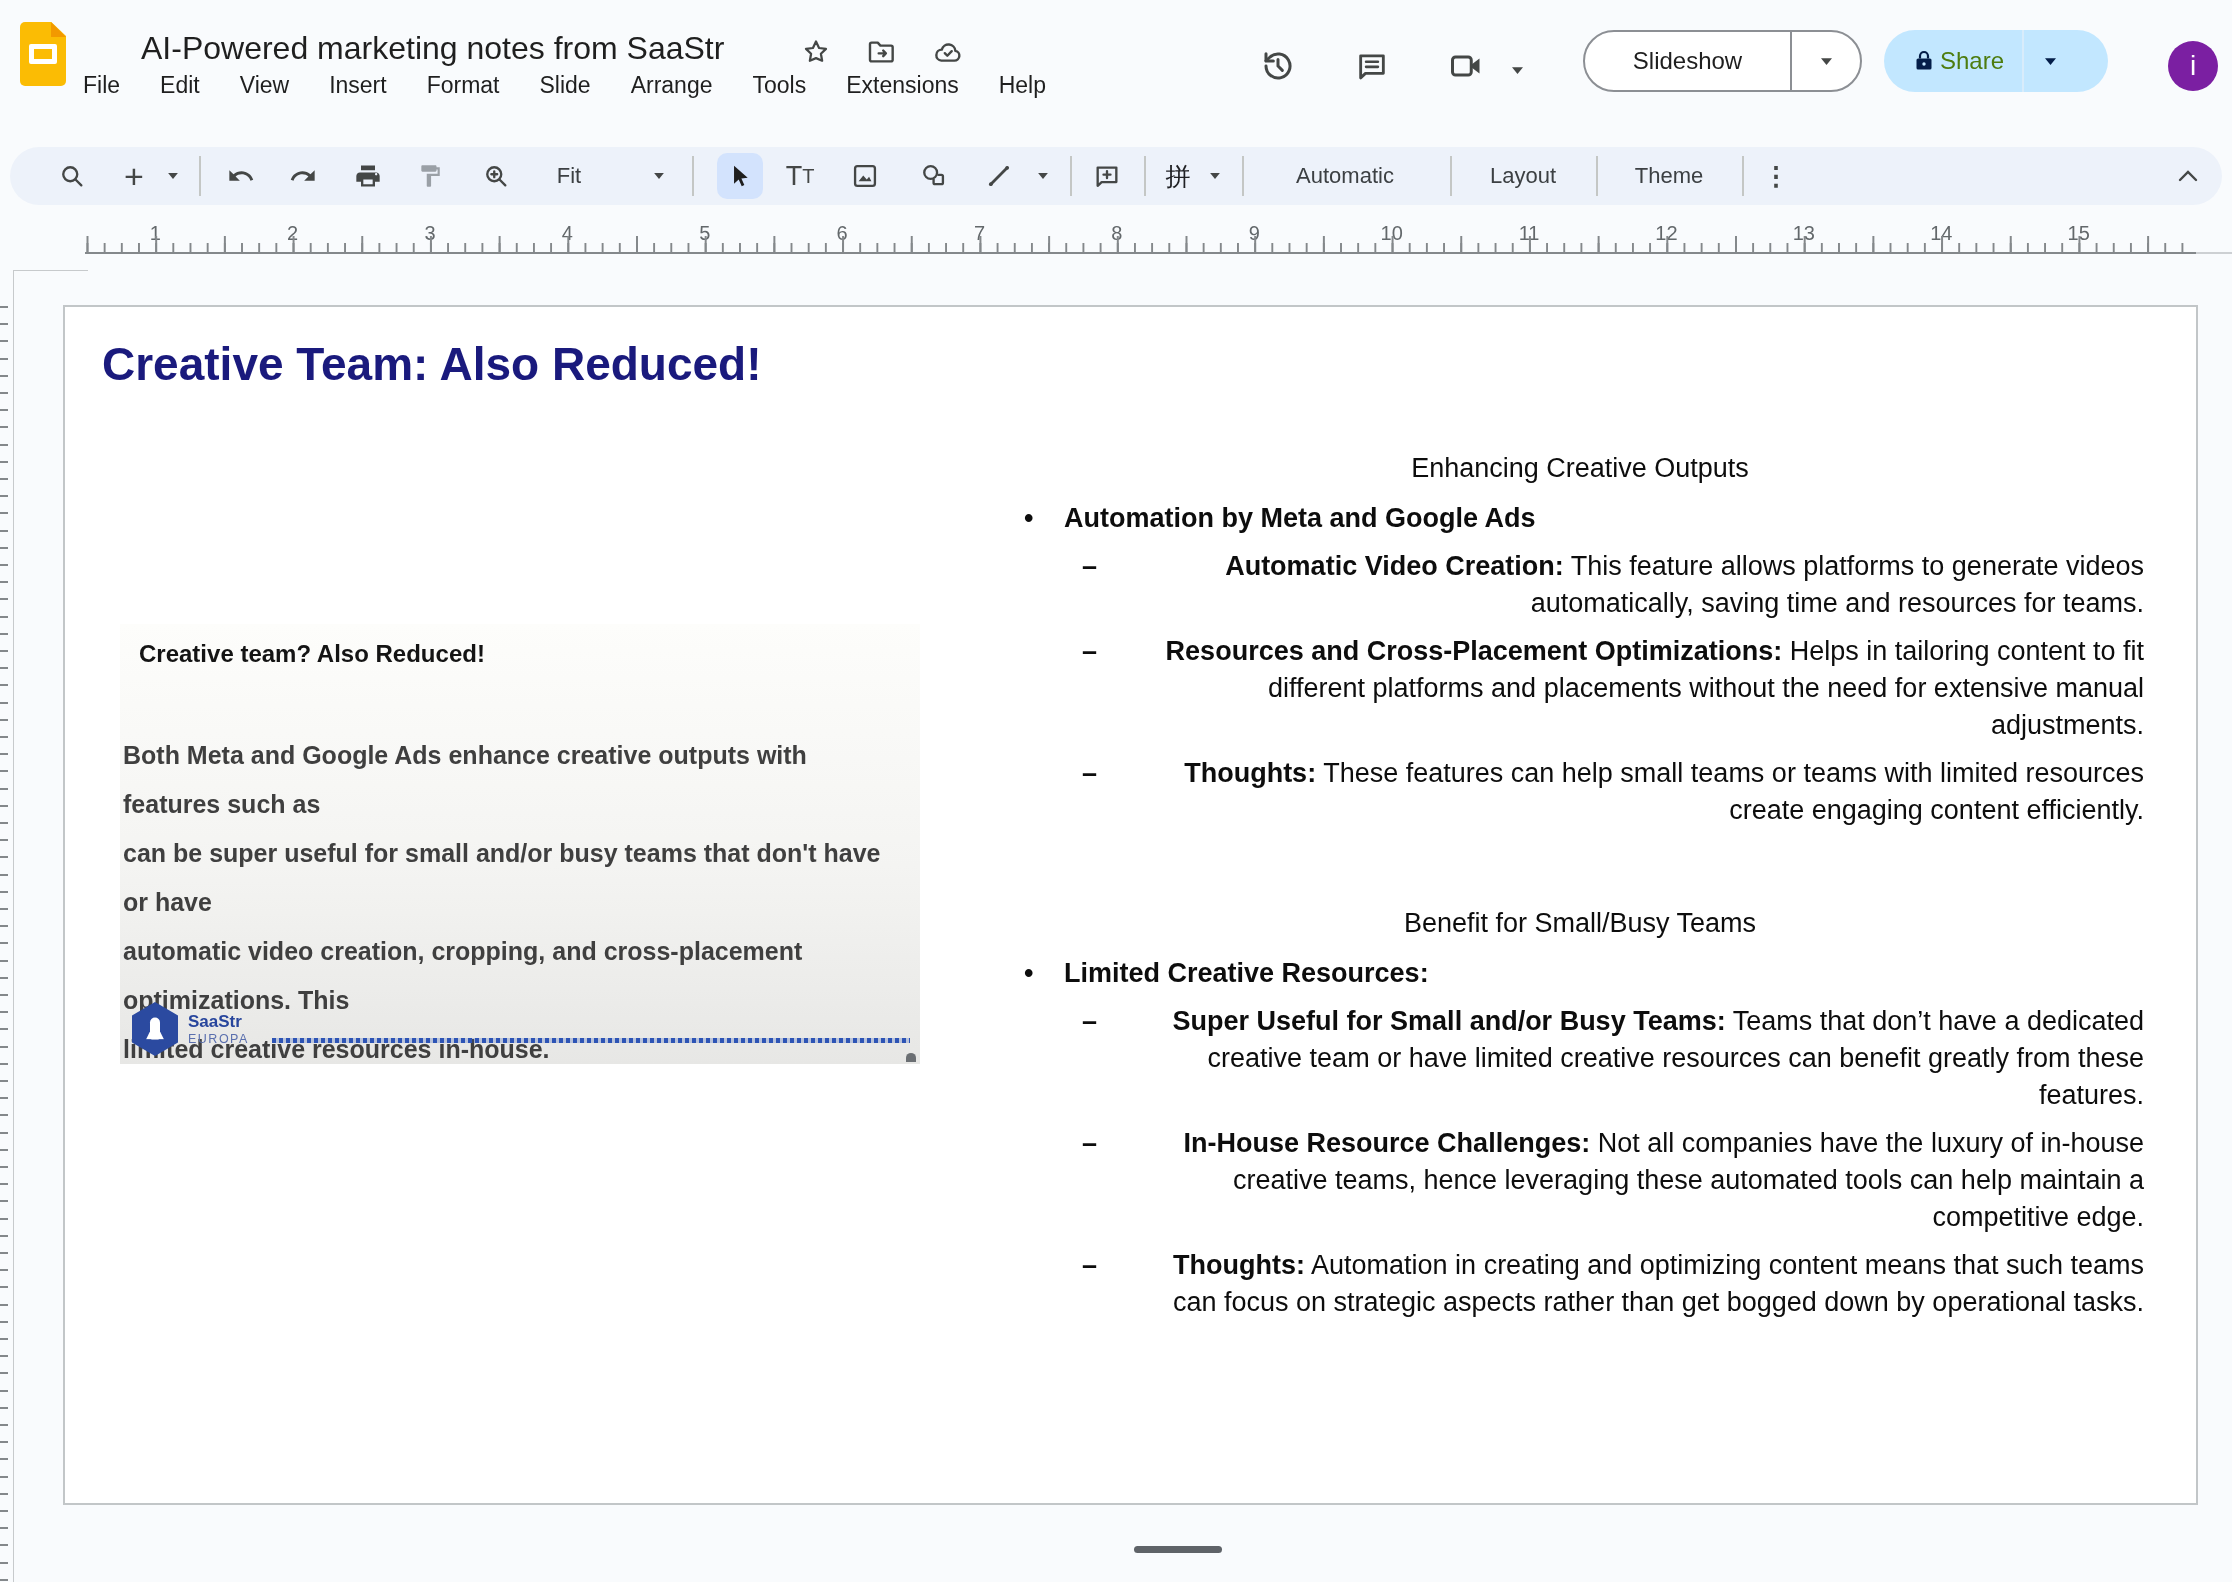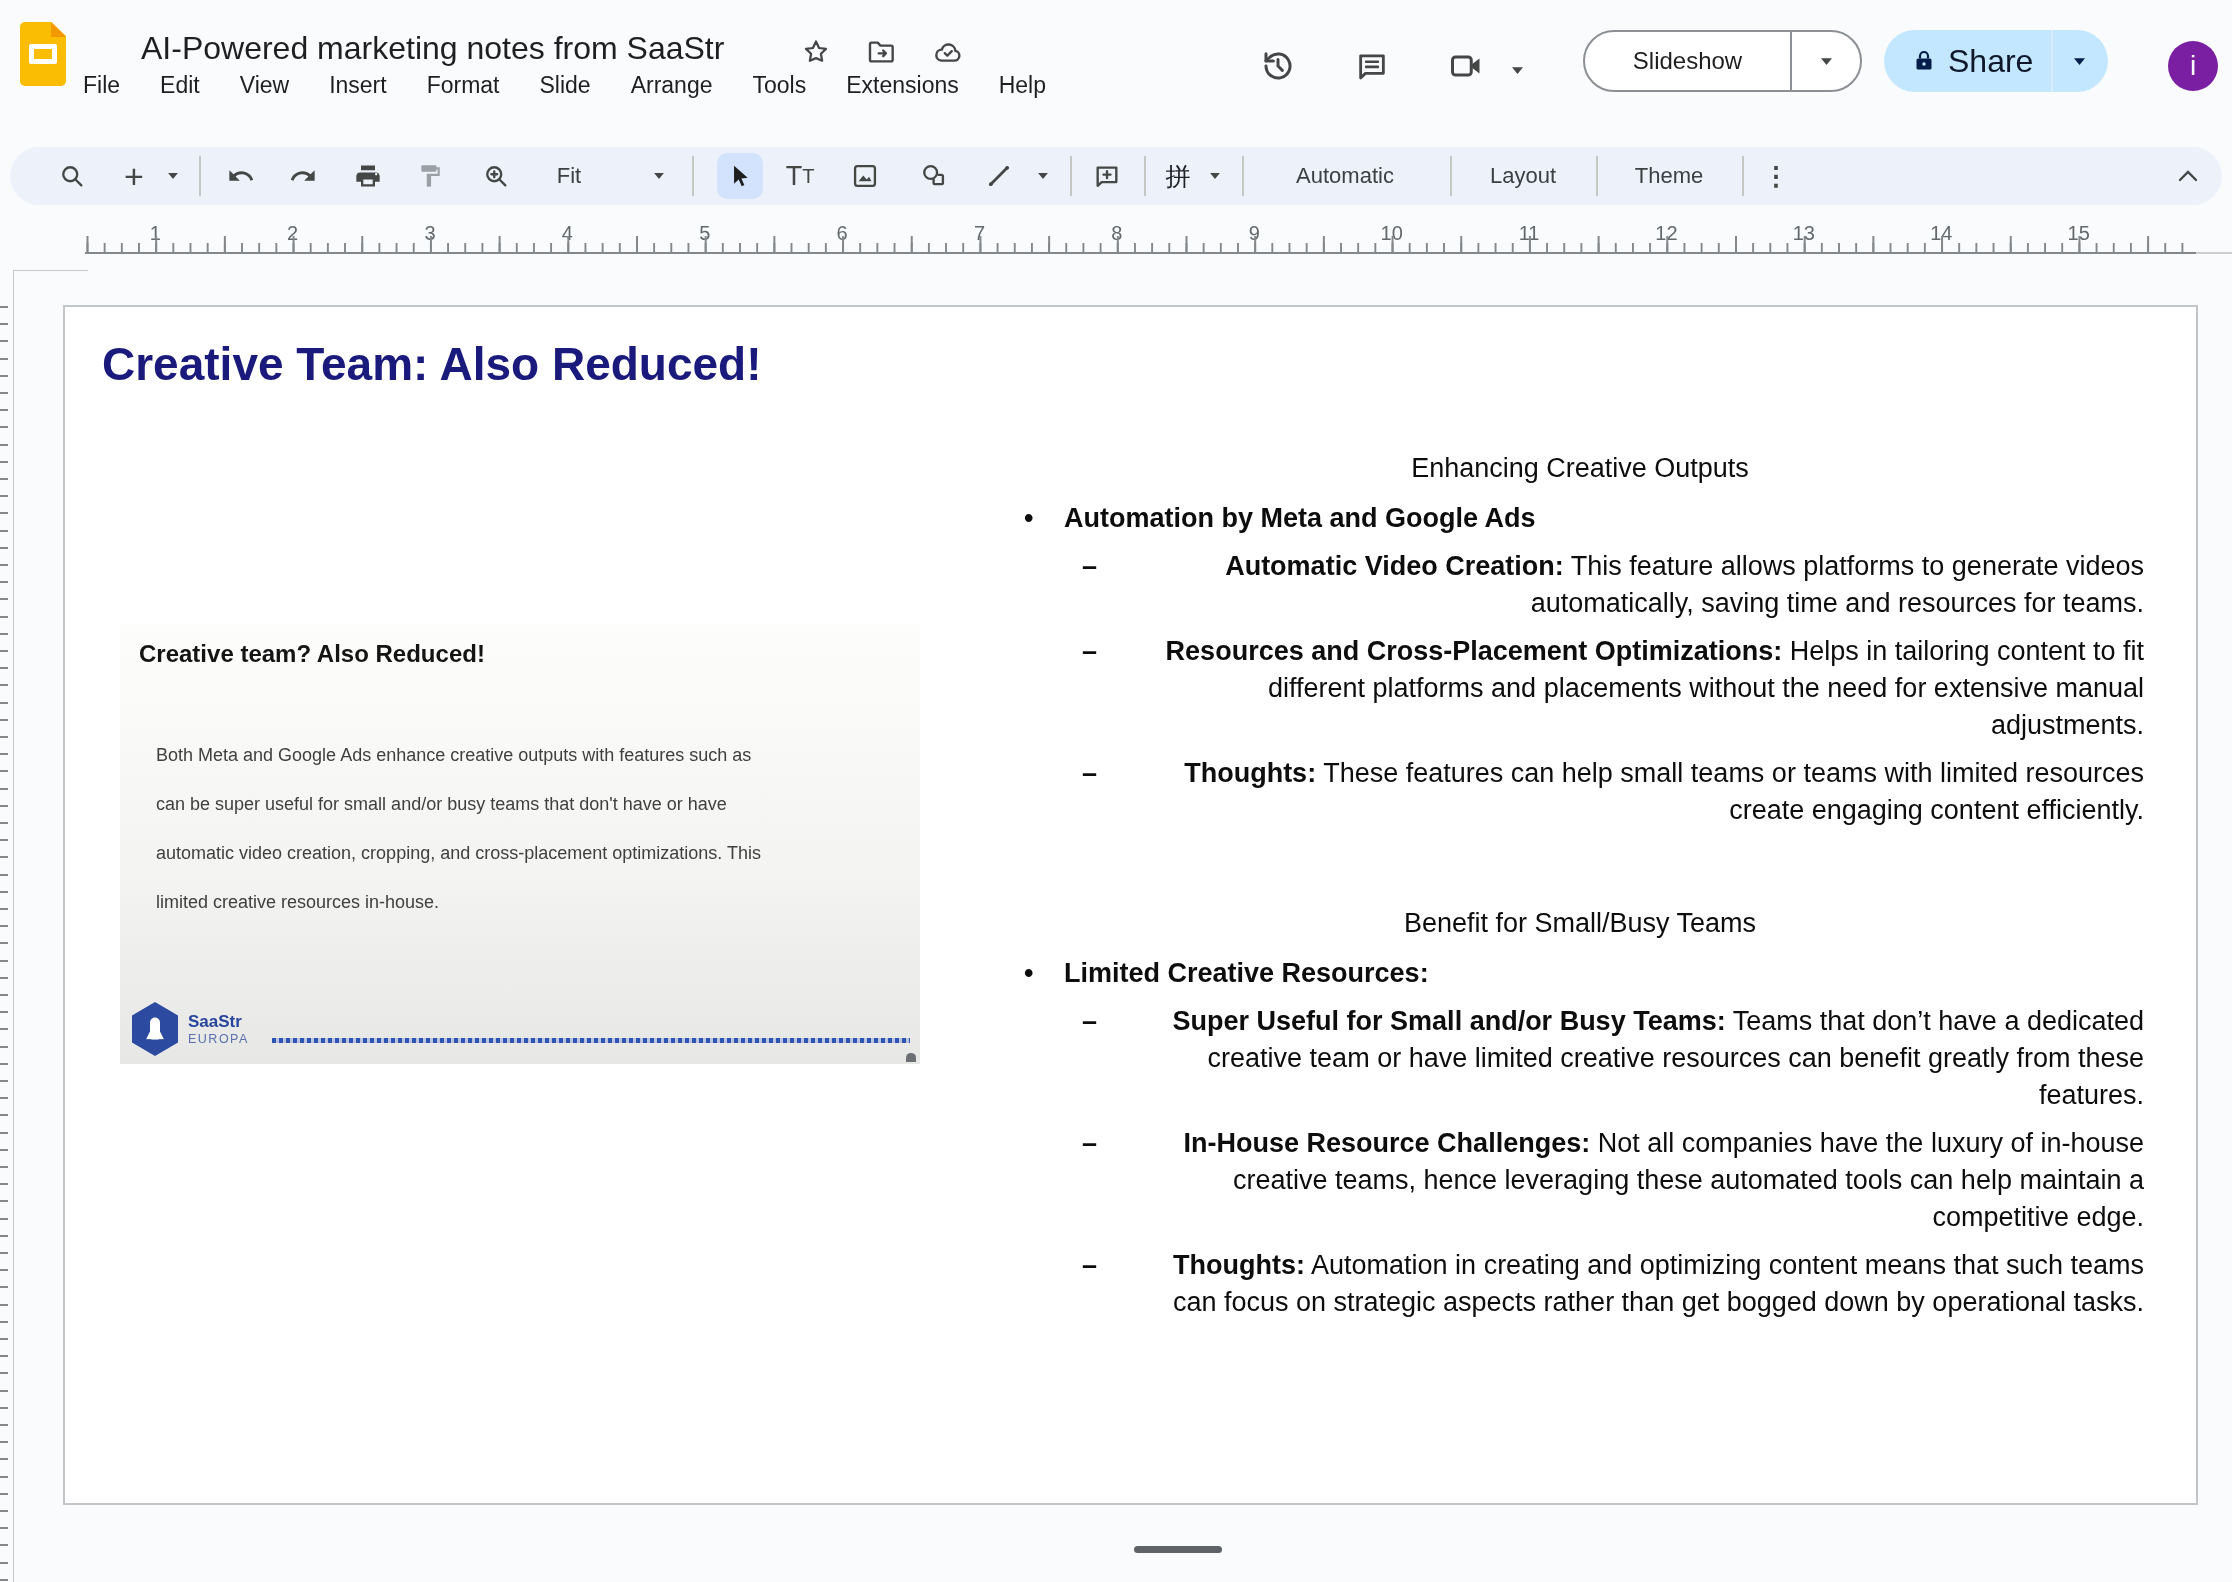--- a/index.html
+++ b/index.html
@@ -19,21 +19,21 @@
   .menubar { position:absolute; left:83px; top:72px; display:flex; gap:40px; font-size:23px; color:#1f1f1f; }
   .menubar span { cursor:default; }
   .round-icon { position:absolute; width:44px; height:44px; display:flex; align-items:center; justify-content:center; }
   .slideshow-btn { position:absolute; left:1583px; top:30px; width:279px; height:62px; border:2px solid #8c8f94; border-radius:31px;
                    background:#fff; display:flex; align-items:stretch; }
   .slideshow-btn .lbl { flex:1; display:flex; align-items:center; justify-content:center; font-size:24px; font-weight:500; color:#1f1f1f; }
   .slideshow-btn .arrow-seg { width:70px; border-left:2px solid #8c8f94; display:flex; align-items:center; justify-content:center; }
   .share-btn { position:absolute; left:1884px; top:30px; width:224px; height:62px; border-radius:31px; background:#c2e7ff;
                display:flex; align-items:center; }
   .share-btn .lock { margin-left:28px; }
-  .share-btn .lbl { margin-left:12px; font-size:32px; font-weight:500; color:#0f172a; }
+  .share-btn .lbl { margin-left:4px; font-size:24px; font-weight:500; color:#4d7c0f; }
   .share-btn .divider { width:2px; height:62px; background:#d8ecfb; margin-left:18px; }
   .share-btn .arrow { margin-left:20px; }
   .avatar { position:absolute; left:2168px; top:41px; width:50px; height:50px; border-radius:50%; background:#7b1fa2;
             color:#fff; font-size:28px; display:flex; align-items:center; justify-content:center; }
 
   
   .toolbar { position:absolute; left:10px; top:147px; width:2212px; height:58px; background:#edf2fa; border-radius:29px; }
   .toolbar .t { position:absolute; top:0; height:58px; display:flex; align-items:center; justify-content:center; }
   .toolbar .sep { position:absolute; top:9px; width:2px; height:40px; background:#c4c7c5; }
   .toolbar .label { font-size:22px; color:#3c4043; white-space:nowrap; }
@@ -62,21 +62,21 @@
   .corner-v { position:absolute; left:13px; top:270px; width:1px; bottom:0; background:#c7cacc; }
   .corner-h { position:absolute; left:13px; top:270px; width:75px; height:1px; background:#c7cacc; }
 
   
   .canvas { position:absolute; left:63px; top:305px; width:2135px; height:1200px; background:#fff; border:2px solid #c2c6c8; }
   .slide-title { position:absolute; left:37px; top:30px; font-size:46px; font-weight:700; color:#1a1a7d; white-space:nowrap; }
 
   .shot { position:absolute; left:55px; top:317px; width:800px; height:440px;
           background:linear-gradient(180deg,#fdfdfb 0%, #f4f4f2 55%, #e7e7e5 100%); }
   .shot .head { position:absolute; left:19px; top:16px; font-size:24px; font-weight:700; color:#141414; }
-  .shot .body { position:absolute; left:36px; top:107px; font-size:18px; line-height:49px; color:#3f3f3f; width:780px; }
+  .shot .body { position:absolute; left:3px; top:107px; font-size:25px; line-height:49px; color:#3f3f3f; width:780px;font-weight:bold; }
   .shot .logo { position:absolute; left:12px; top:378px; width:46px; height:54px; background:#2b4aa0;
                 clip-path:polygon(50% 0,100% 25%,100% 75%,50% 100%,0 75%,0 25%); }
   .shot .rocket { position:absolute; left:50%; top:50%; transform:translate(-50%,-52%); width:10px; height:22px; background:#fff;
                   border-radius:5px 5px 2px 2px; }
   .shot .rocket::after { content:""; position:absolute; left:-4px; top:14px; width:18px; height:8px; background:#fff;
                   clip-path:polygon(0 100%,22% 0,78% 0,100% 100%); }
   .shot .logo-primary { position:absolute; left:68px; top:388px; font-size:17px; font-weight:700; color:#27459c; }
   .shot .logo-secondary { position:absolute; left:68px; top:408px; font-size:12.5px; letter-spacing:1.5px; color:#5a6fae; }
   .shot .dotline { position:absolute; left:152px; top:414px; width:638px; height:5px;
                    background:repeating-linear-gradient(90deg,#2d54b5 0 4px, rgba(45,84,181,.25) 4px 7px); }

